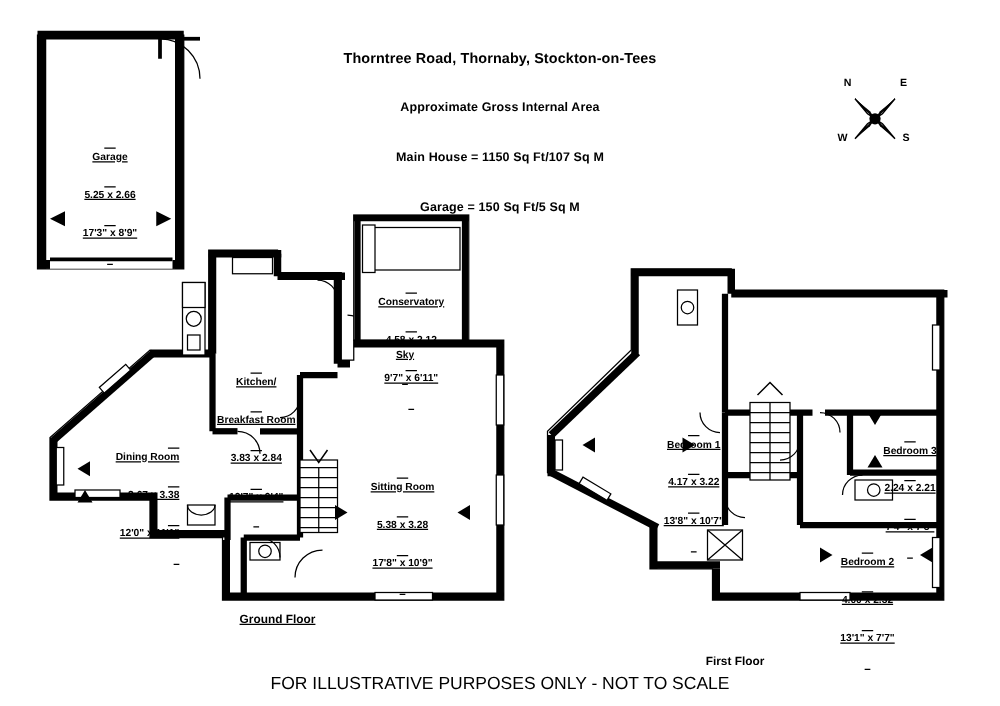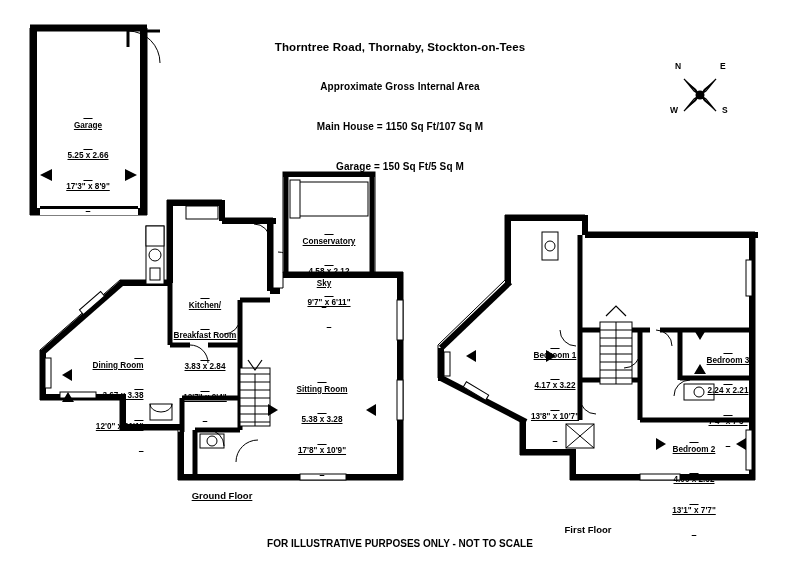--- a/index.html
+++ b/index.html
@@ -22,21 +22,21 @@
 
   
   .room{font-size:8.2px;font-weight:bold;text-align:center;transform:translateX(-50%);text-decoration:underline;}
   .room .nm{display:block;}
   .room .dm{display:block;}
 
   .floorlabel{font-size:9.5px;font-weight:bold;text-align:center;transform:translateX(-50%);}
 
   
   #footer{left:400px;top:498px;width:700px;margin-left:-350px;text-align:center;}
-  #footer .f1{font-size:10px;font-weight:bold;}
+  #footer .f1{font-size:14px;font-weight:normal;}
 
   
   #compass{position:absolute;left:660px;top:55px;width:80px;height:80px;}
   .cdir{position:absolute;font-size:8.5px;font-weight:bold;}
 </style>
 </head>
 <body>
 
 <div class="stage">
 

